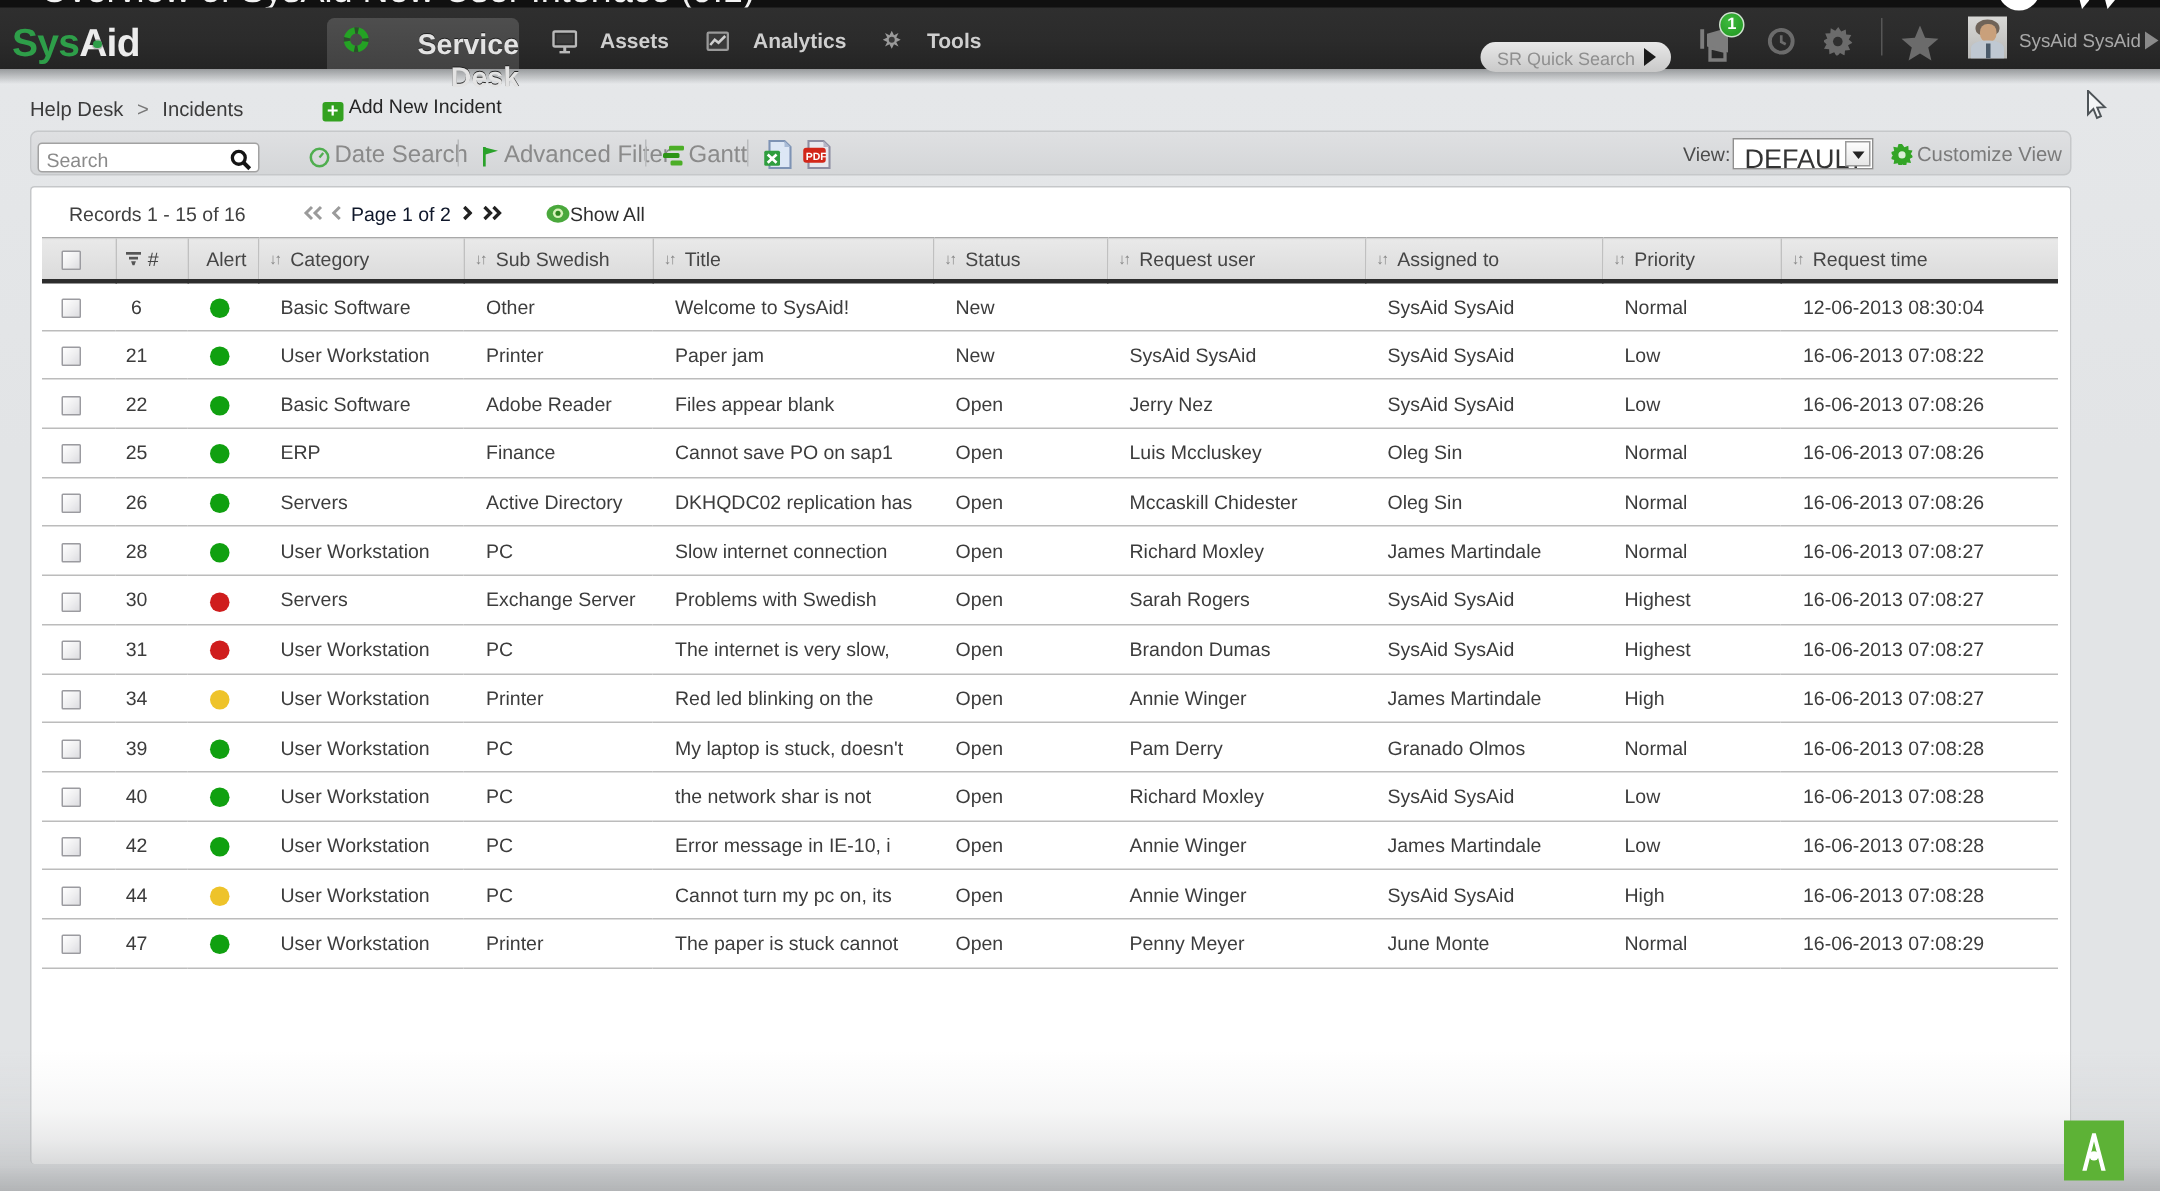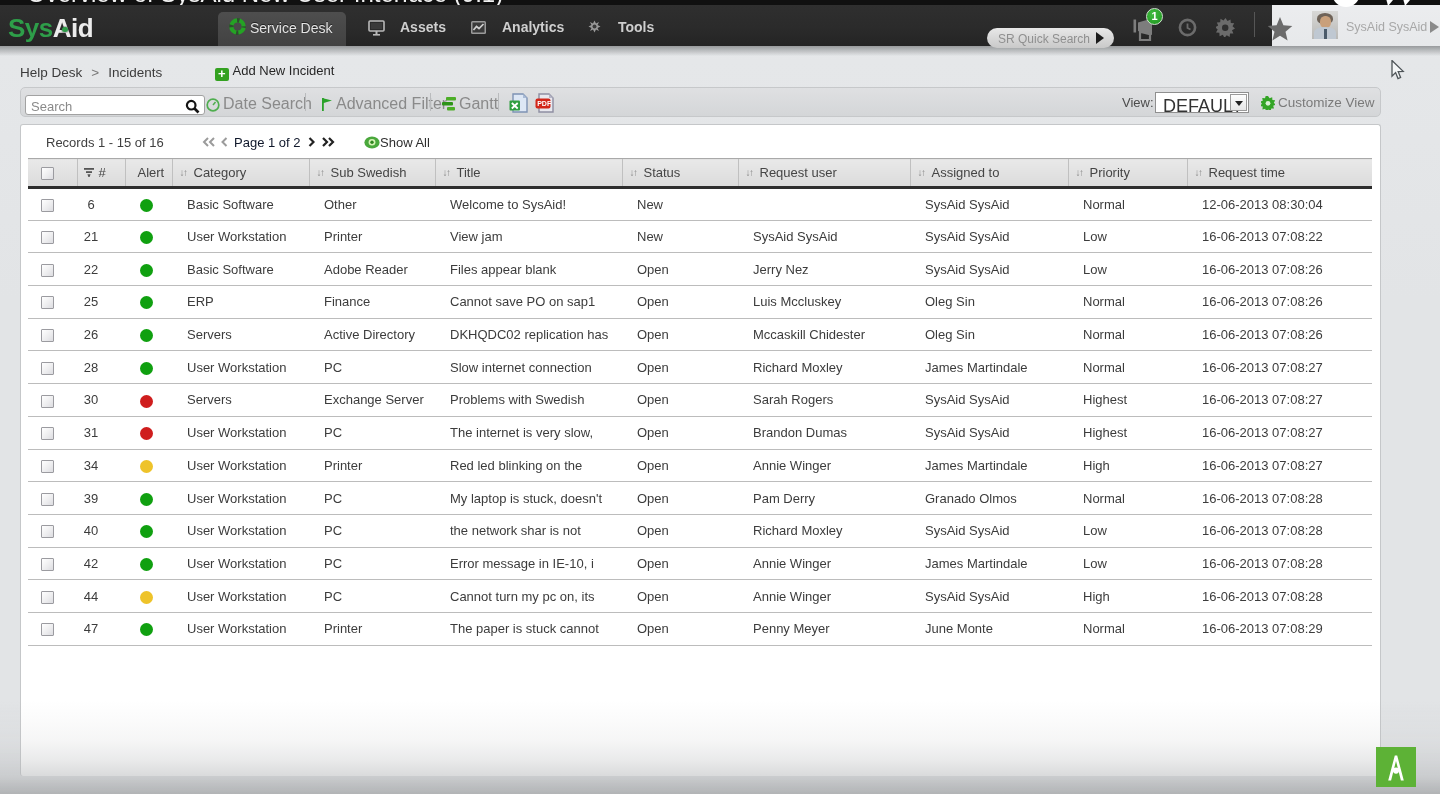--- a/index.html
+++ b/index.html
@@ -9,28 +9,28 @@
 .abs { position:absolute; }
 
 
 #strip { left:0; top:0; width:1440px; height:4.5px; background:#101010; overflow:hidden; z-index:50; }
 #strip .vt { position:absolute; left:27px; top:-20px; color:#f2f2f2; font-size:24px; font-weight:normal; letter-spacing:0px; white-space:nowrap; }
 #circ { position:absolute; left:1332px; top:-21px; width:28px; height:28px; background:#fff; border-radius:50%; z-index:70; }
 #ch1 { position:absolute; left:1385px; top:0; width:8px; height:6px; background:#fff; clip-path:polygon(18% 0,100% 0,38% 100%); z-index:70; }
 #ch2 { position:absolute; left:1402px; top:0; width:8px; height:6px; background:#fff; clip-path:polygon(18% 0,100% 0,38% 100%); z-index:70; }
 
 
-#nav { left:0; top:4px; width:1272px; height:42px; background:linear-gradient(#2f2f2f, #2b2b2b 55%, #242424); z-index:40;padding-left:27px; }
+#nav { left:0; top:4px; width:1440px; height:42px; background:linear-gradient(#2f2f2f, #2b2b2b 55%, #242424); z-index:40;padding-left:27px; }
 #navin { position:absolute; left:0; top:6px; width:1440px; height:36px; }
 #logo { position:absolute; left:8px; top:3px; font-size:26px; font-weight:bold; letter-spacing:-0.5px; color:#ececec; }
 #logo .g { color:#2e9e49; }
 #logo .dot { position:absolute; left:54px; top:13.5px; width:5.5px; height:5.5px; border-radius:50%; background:#2e9e49; box-shadow:0 0 0 1px rgba(45,45,45,0.25); }
 #tab { position:absolute; left:218px; top:2px; width:128px; height:34px; background:linear-gradient(#4e4e4e,#424242); border-radius:5px 5px 0 0; }
 #tab .ring { position:absolute; left:11px; top:6px; width:17px; height:17px; }
-#tab .lbl { position:absolute; left:32px; top:7.5px; font-size:14px; font-weight:normal; color:#e3e3e3; text-shadow:0 -1px 0 #222; }
+#tab .lbl { position:absolute; left:32px; top:7.5px; font-size:19px; font-weight:bold; color:#e3e3e3; text-shadow:0 -1px 0 #222;text-align:right; }
 .mi { position:absolute; top:0; height:36px; color:#cfcfcf; font-size:14px; font-weight:bold; }
 .mi .txt { position:absolute; top:9px; left:32px; }
 .mi svg { position:absolute; top:9px; left:0; }
 #m-assets { left:368px; }
 #m-analytics { left:470px; }
 #m-tools { left:586px; }
 
 
 #pill { position:absolute; left:987px; top:18px; width:127px; height:20px; background:linear-gradient(#e8e8e8,#c9c9c9); border-radius:10px;text-decoration:underline; }
 #pill .t { position:absolute; left:11px; top:3.5px; font-size:12px; color:#8f8f8f; }
@@ -46,21 +46,21 @@
 #uarrow { position:absolute; left:1430px; top:11px; width:0; height:0; border-left:9px solid #8a8a8a; border-top:6px solid transparent; border-bottom:6px solid transparent; }
 
 
 #crumb { left:20px; top:65px; font-size:13.5px; color:#3b3b3b; }
 #crumb .sep { color:#787878; padding:0 9px; }
 #addnew { left:199px; top:63px; font-size:13px; color:#262626;margin-left:16px; }
 #addnew .plus { display:inline-block; width:13.5px; height:13.5px; background:#33a120; border-radius:2px; color:#fff; font-weight:bold; text-align:center; line-height:12.5px; font-size:13px; vertical-align:-2.5px; margin-right:4px; }
 
 
 #tbar { left:20px; top:87px; width:1361px; height:30px; background:linear-gradient(#dfe0e2,#d4d6d8); border:1px solid #c6c8ca; border-radius:5px; }
-#srch { position:absolute; left:4px; top:7px; width:180px; height:20px; background:#fff; border:1px solid #a2a2a2; border-radius:3px; }
+#srch { position:absolute; left:4px; top:7px; width:148px; height:20px; background:#fff; border:1px solid #a2a2a2; border-radius:3px; }
 #srch .ph { position:absolute; left:5px; top:2.5px; font-size:13px; color:#8a8a8a; }
 #srch svg { position:absolute; right:4px; top:3px; }
 .tlink { position:absolute; top:7px; font-size:16px; color:#8a8a8a; }
 .tdiv { position:absolute; top:5px; width:1px; height:18px; background:#b9bbbd; }
 #vlabel { position:absolute; left:1101px; top:7px; font-size:13px; color:#4c4c4c; }
 #vsel { position:absolute; left:1134px; top:4px; width:94px; height:21px; background:#fff; border:1px solid #8f8f8f; }
 #vsel .t { position:absolute; left:7px; top:3px; font-size:18px; color:#333; }
 #vsel .btn { position:absolute; right:1px; top:1px; width:17px; height:17px; border:1px solid #9a9a9a; background:linear-gradient(#fdfdfd,#e6e6e6); }
 #vsel .btn:after { content:""; position:absolute; left:4px; top:6px; border-top:5px solid #222; border-left:4px solid transparent; border-right:4px solid transparent; }
 #cust { position:absolute; left:1257px; top:7px; font-size:13.5px; color:#7a7a7a; }
@@ -299,21 +299,21 @@
           <td>SysAid SysAid</td>
           <td>Normal</td>
           <td>12-06-2013 08:30:04</td>
         </tr>
 <tr>
           <td class="cbc"><span class="cb"></span></td>
           <td class="numc">21</td>
           <td class="alertc"><span class="dot dg"></span></td>
           <td>User Workstation</td>
           <td>Printer</td>
-          <td>View jam</td>
+          <td>Paper jam</td>
           <td>New</td>
           <td>SysAid SysAid</td>
           <td>SysAid SysAid</td>
           <td>Low</td>
           <td>16-06-2013 07:08:22</td>
         </tr>
 <tr>
           <td class="cbc"><span class="cb"></span></td>
           <td class="numc">22</td>
           <td class="alertc"><span class="dot dg"></span></td>

